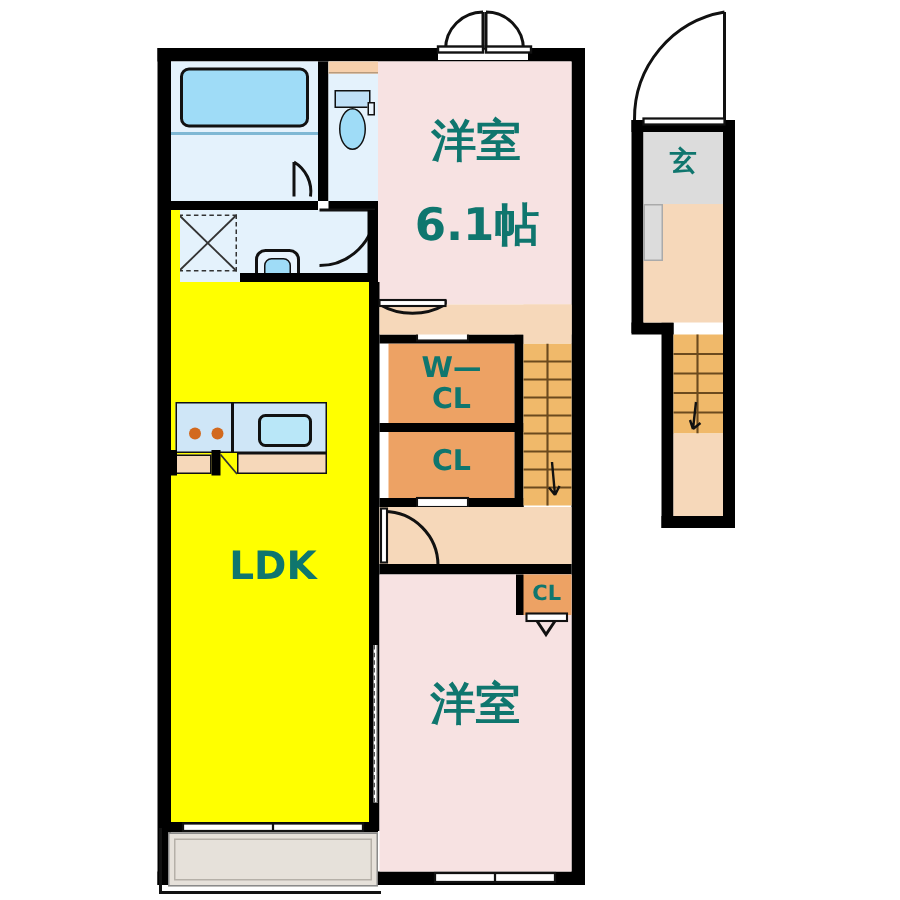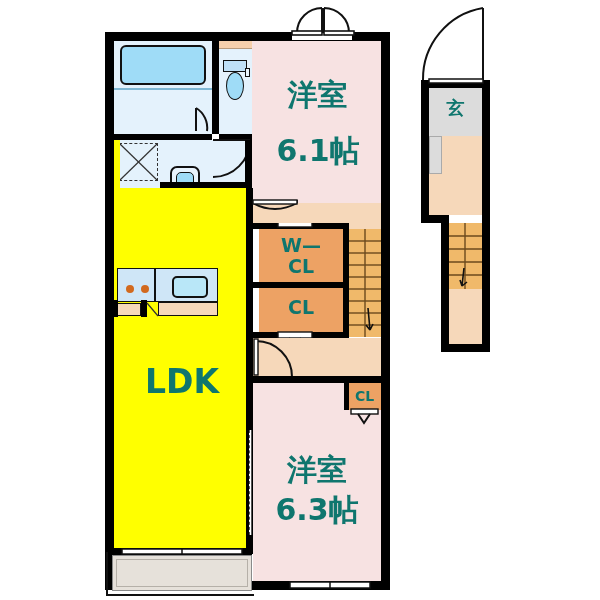--- a/index.html
+++ b/index.html
@@ -13,21 +13,21 @@
   .bathtubarea{background:#e4f2fc;}
   .cl{background:#eda264;}
   .hall{background:#f6d8ba;}
   .entry{background:#dcdcdc;}
   .balc{background:#e6e1da;}
   .stepwood{background:#f0b96a;}
   .white{background:#ffffff;}
   .lbl{position:absolute;color:#0f766e;font-weight:bold;text-align:center;
        white-space:nowrap;letter-spacing:0px;line-height:1.02;}
   .lbl-room{font-size:30px;}
-  .lbl-ldk{font-size:33px;}
+  .lbl-ldk{font-size:26px;}
   .lbl-cl{font-size:17px;}
   .lbl-cl-sm{font-size:13px;}
   .lbl-gen{font-size:17px;}
   .lbl-balc{font-size:15px;font-weight:bold;}
   svg{position:absolute;overflow:visible;}
   .arcs{fill:none;stroke:#111111;stroke-width:2;}
   .stepline{stroke:#6b4a1e;stroke-width:1.4;fill:none;}
   .thinstroke{stroke:#333;stroke-width:1.2;fill:none;}
 </style>
 </head>
@@ -165,21 +165,20 @@
 
   <svg style="left:0;top:0;width:600px;height:600px;">
     <path class="arcs" d="M 256 341 A 36 36 0 0 1 292 377"></path>
     <rect x="254" y="339" width="4" height="36" fill="#ffffff" stroke="#111" stroke-width="1.4"></rect>
   </svg>
 
   <div class="abs wall" style="left:253px;top:376px;width:128px;height:7px;"></div>
 
   <div class="abs room" style="left:253px;top:383px;width:128px;height:198px;"></div>
   <div class="lbl lbl-room" style="left:262px;top:455px;width:110px;">洋室</div>
-  <div class="lbl lbl-room" style="left:255px;top:495px;width:124px;">6.3帖</div>
 
   <div class="abs cl" style="left:348px;top:383px;width:33px;height:27px;"></div>
   <div class="lbl lbl-cl-sm" style="left:348px;top:389px;width:33px;font-size:14px;">CL</div>
   <div class="abs wall" style="left:344px;top:383px;width:5px;height:27px;"></div>
   <svg style="left:0;top:0;width:600px;height:600px;">
     <rect x="351" y="409" width="27" height="5" fill="#ffffff" stroke="#111" stroke-width="1.4"></rect>
     <path class="arcs" d="M 358 414 L 364 423 L 370 414"></path>
   </svg>
 
   <svg style="left:0;top:0;width:600px;height:600px;">

